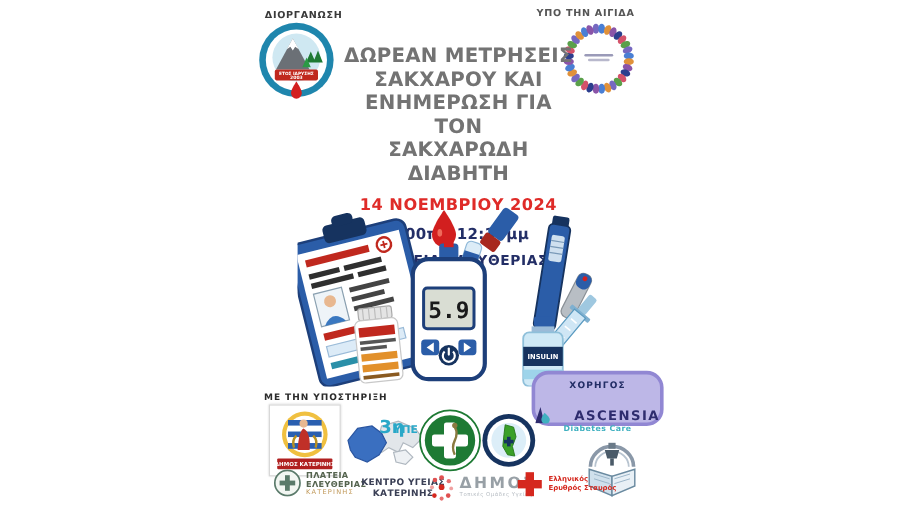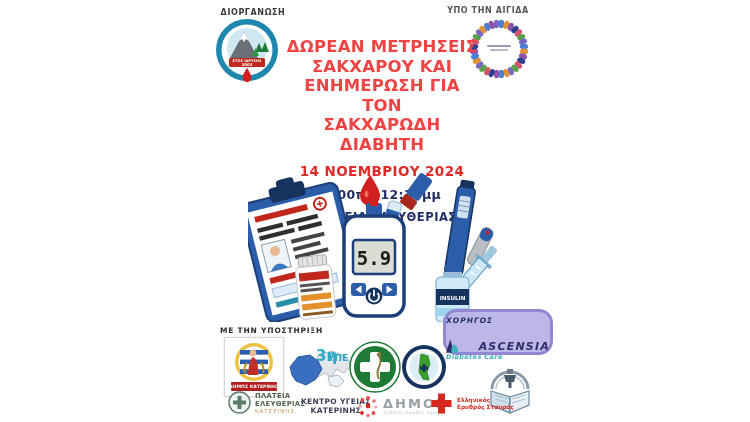--- a/index.html
+++ b/index.html
@@ -3,29 +3,29 @@
 <meta charset="utf-8">
 <style>
   html,body{margin:0;padding:0;background:#ffffff;}
   body{font-family:"DejaVu Sans", sans-serif;}
   .canvas{position:relative;width:594px;height:422px;background:#ffffff;overflow:hidden;padding-left:16px;}
   .abs{position:absolute;}
   
   .small-label{font-size:8px;font-weight:bold;color:#3a3a3a;letter-spacing:.6px;text-align:center;}
   
   .title-block{width:196px;text-align:center;}
-  .title-line{font-size:16.5px;font-weight:bold;color:#ef4444;line-height:19.5px;letter-spacing:.2px;}
+  .title-line{font-size:16.5px;font-weight:bold;color:#737373;line-height:19.5px;letter-spacing:.2px;}
   .event-date{font-size:13.5px;font-weight:bold;color:#df2b28;margin-top:9px;letter-spacing:.4px;}
   .event-time{font-size:12.5px;font-weight:bold;color:#232e66;margin-top:8px;letter-spacing:.3px;}
   .event-loc{font-size:11.5px;font-weight:bold;color:#232e66;margin-top:8px;letter-spacing:.5px;}
   
   .support-label{font-size:7.5px;font-weight:bold;color:#2b2b2b;letter-spacing:.8px;}
   .muni-box{width:58px;height:58px;background:#fff;border:1px solid #d8d8d8;box-shadow:0 0 2px rgba(0,0,0,.15);display:flex;align-items:center;justify-content:center;}
   
-  .sponsor-box{width:110px;height:46px;background:#bdb7e7;border:3px solid #9187d3;border-radius:14px;box-sizing:border-box;padding-top:4px;font-style:italic;}
+  .sponsor-box{width:110px;height:46px;background:#bdb7e7;border:3px solid #9187d3;border-radius:14px;text-align:center;box-sizing:border-box;padding-top:4px;}
   .sponsor-label{font-size:7.5px;font-weight:bold;color:#232e66;letter-spacing:1px;}
   .brand-row{display:flex;align-items:center;justify-content:center;gap:20px;margin-top:14px;}
   .brand-name{font-size:11px;font-weight:bold;color:#2e2c6e;letter-spacing:1.2px;}
   .brand-tag{font-size:6.5px;color:#3fb0c0;font-weight:bold;letter-spacing:.4px;}
   
   .foot{display:flex;align-items:center;gap:4px;}
   .hosp-t1{font-size:6.8px;font-weight:bold;color:#55644f;line-height:8px;letter-spacing:.3px;}
   .hosp-t3{font-size:5.5px;color:#c09858;letter-spacing:1px;}
   .hc-t{font-size:7.5px;font-weight:bold;color:#3a3f55;line-height:9px;letter-spacing:.3px;text-align:center;}
   .tomy-name{font-size:13px;font-weight:bold;color:#98a0a6;letter-spacing:2px;line-height:12px;}

